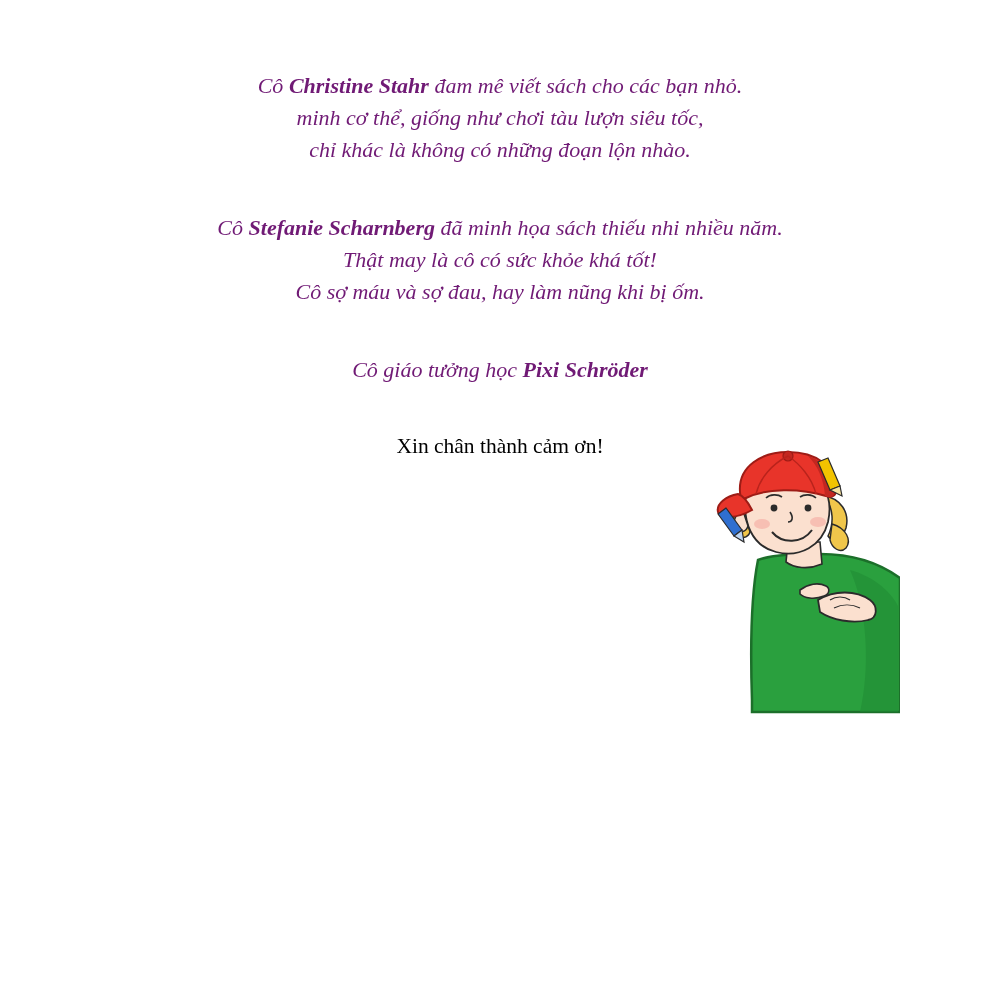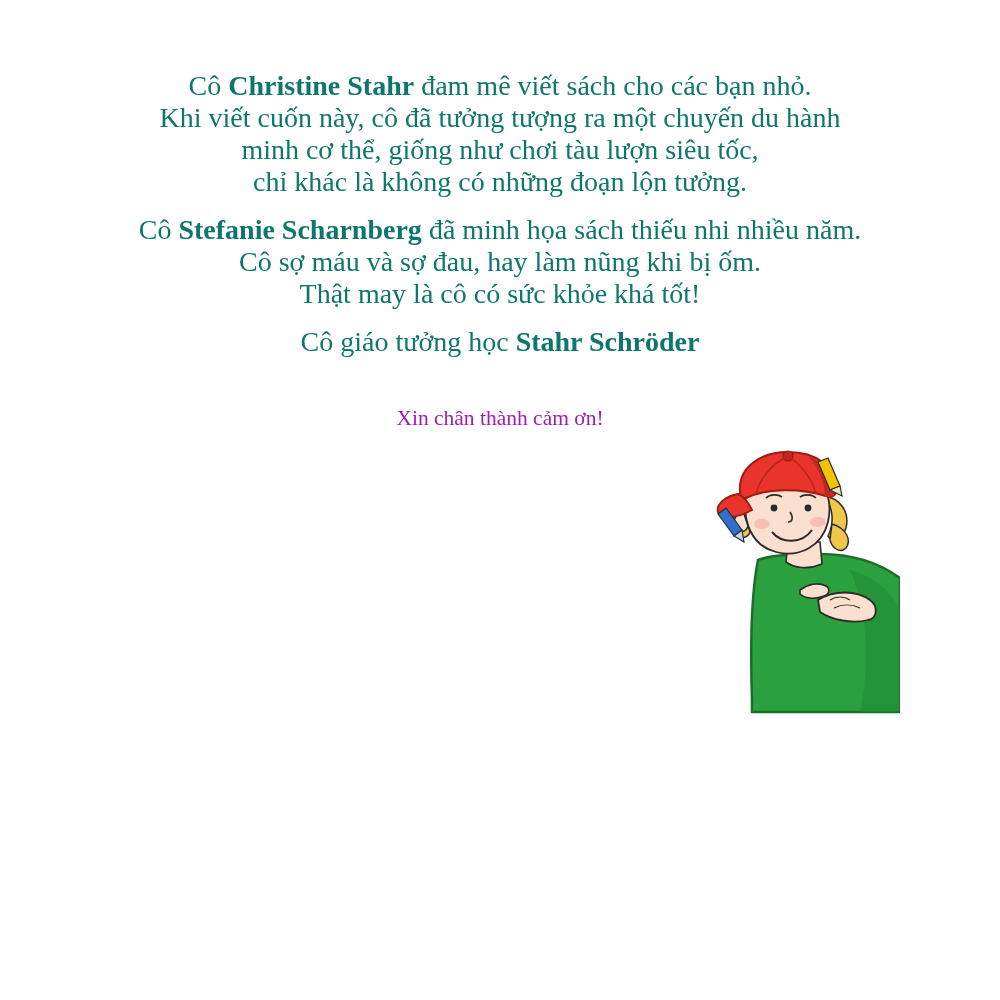--- a/index.html
+++ b/index.html
@@ -23,43 +23,44 @@
 
   .credits {
     position: absolute;
     top: 70px;
     left: 0;
     width: 1000px;
     text-align: center;
   }
 
   .para {
-    font-size: 28px;
+    font-size: 22px;
     line-height: 32px;
-    color: #0f766e;
+    color: #701a75;
+    font-style: italic;
   }
 
   .para + .para {
-    margin-top: 16px;
+    margin-top: 46px;
   }
 
   .para .line {
     display: block;
     white-space: nowrap;
   }
 
   .para b {
     font-weight: bold;
   }
 
   .thanks {
     margin-top: 44px;
     font-size: 21.5px;
     line-height: 32px;
-    color: #a21caf;
+    color: #000000;
   }
 
   
   .illustration {
     position: absolute;
     left: 700px;
     top: 450px;
     width: 300px;
     height: 280px;
   }
@@ -72,45 +73,42 @@
 
 <div class="page">
 
   <div class="credits">
 
     <div class="para">
       <span class="line">
         <span>Cô </span><b>Christine Stahr</b><span> đam mê viết sách cho các bạn nhỏ.</span>
       </span>
       <span class="line">
-        <span>Khi viết cuốn này, cô đã tưởng tượng ra một chuyến du hành</span>
-      </span>
-      <span class="line">
         <span>minh cơ thể, giống như chơi tàu lượn siêu tốc,</span>
       </span>
       <span class="line">
-        <span>chỉ khác là không có những đoạn lộn tưởng.</span>
+        <span>chỉ khác là không có những đoạn lộn nhào.</span>
       </span>
     </div>
 
     <div class="para">
       <span class="line">
         <span>Cô </span><b>Stefanie Scharnberg</b><span> đã minh họa sách thiếu nhi nhiều năm.</span>
       </span>
       <span class="line">
-        <span>Cô sợ máu và sợ đau, hay làm nũng khi bị ốm.</span>
+        <span>Thật may là cô có sức khỏe khá tốt!</span>
       </span>
       <span class="line">
-        <span>Thật may là cô có sức khỏe khá tốt!</span>
+        <span>Cô sợ máu và sợ đau, hay làm nũng khi bị ốm.</span>
       </span>
     </div>
 
     <div class="para">
       <span class="line">
-        <span>Cô giáo tưởng học </span><b>Stahr Schröder</b><span></span>
+        <span>Cô giáo tưởng học </span><b>Pixi Schröder</b><span></span>
       </span>
     </div>
 
     <div class="thanks">Xin chân thành cảm ơn!</div>
 
   </div>
 
   <div class="illustration">
     <svg width="300" height="280" viewBox="0 0 300 280" xmlns="http://www.w3.org/2000/svg">
 

